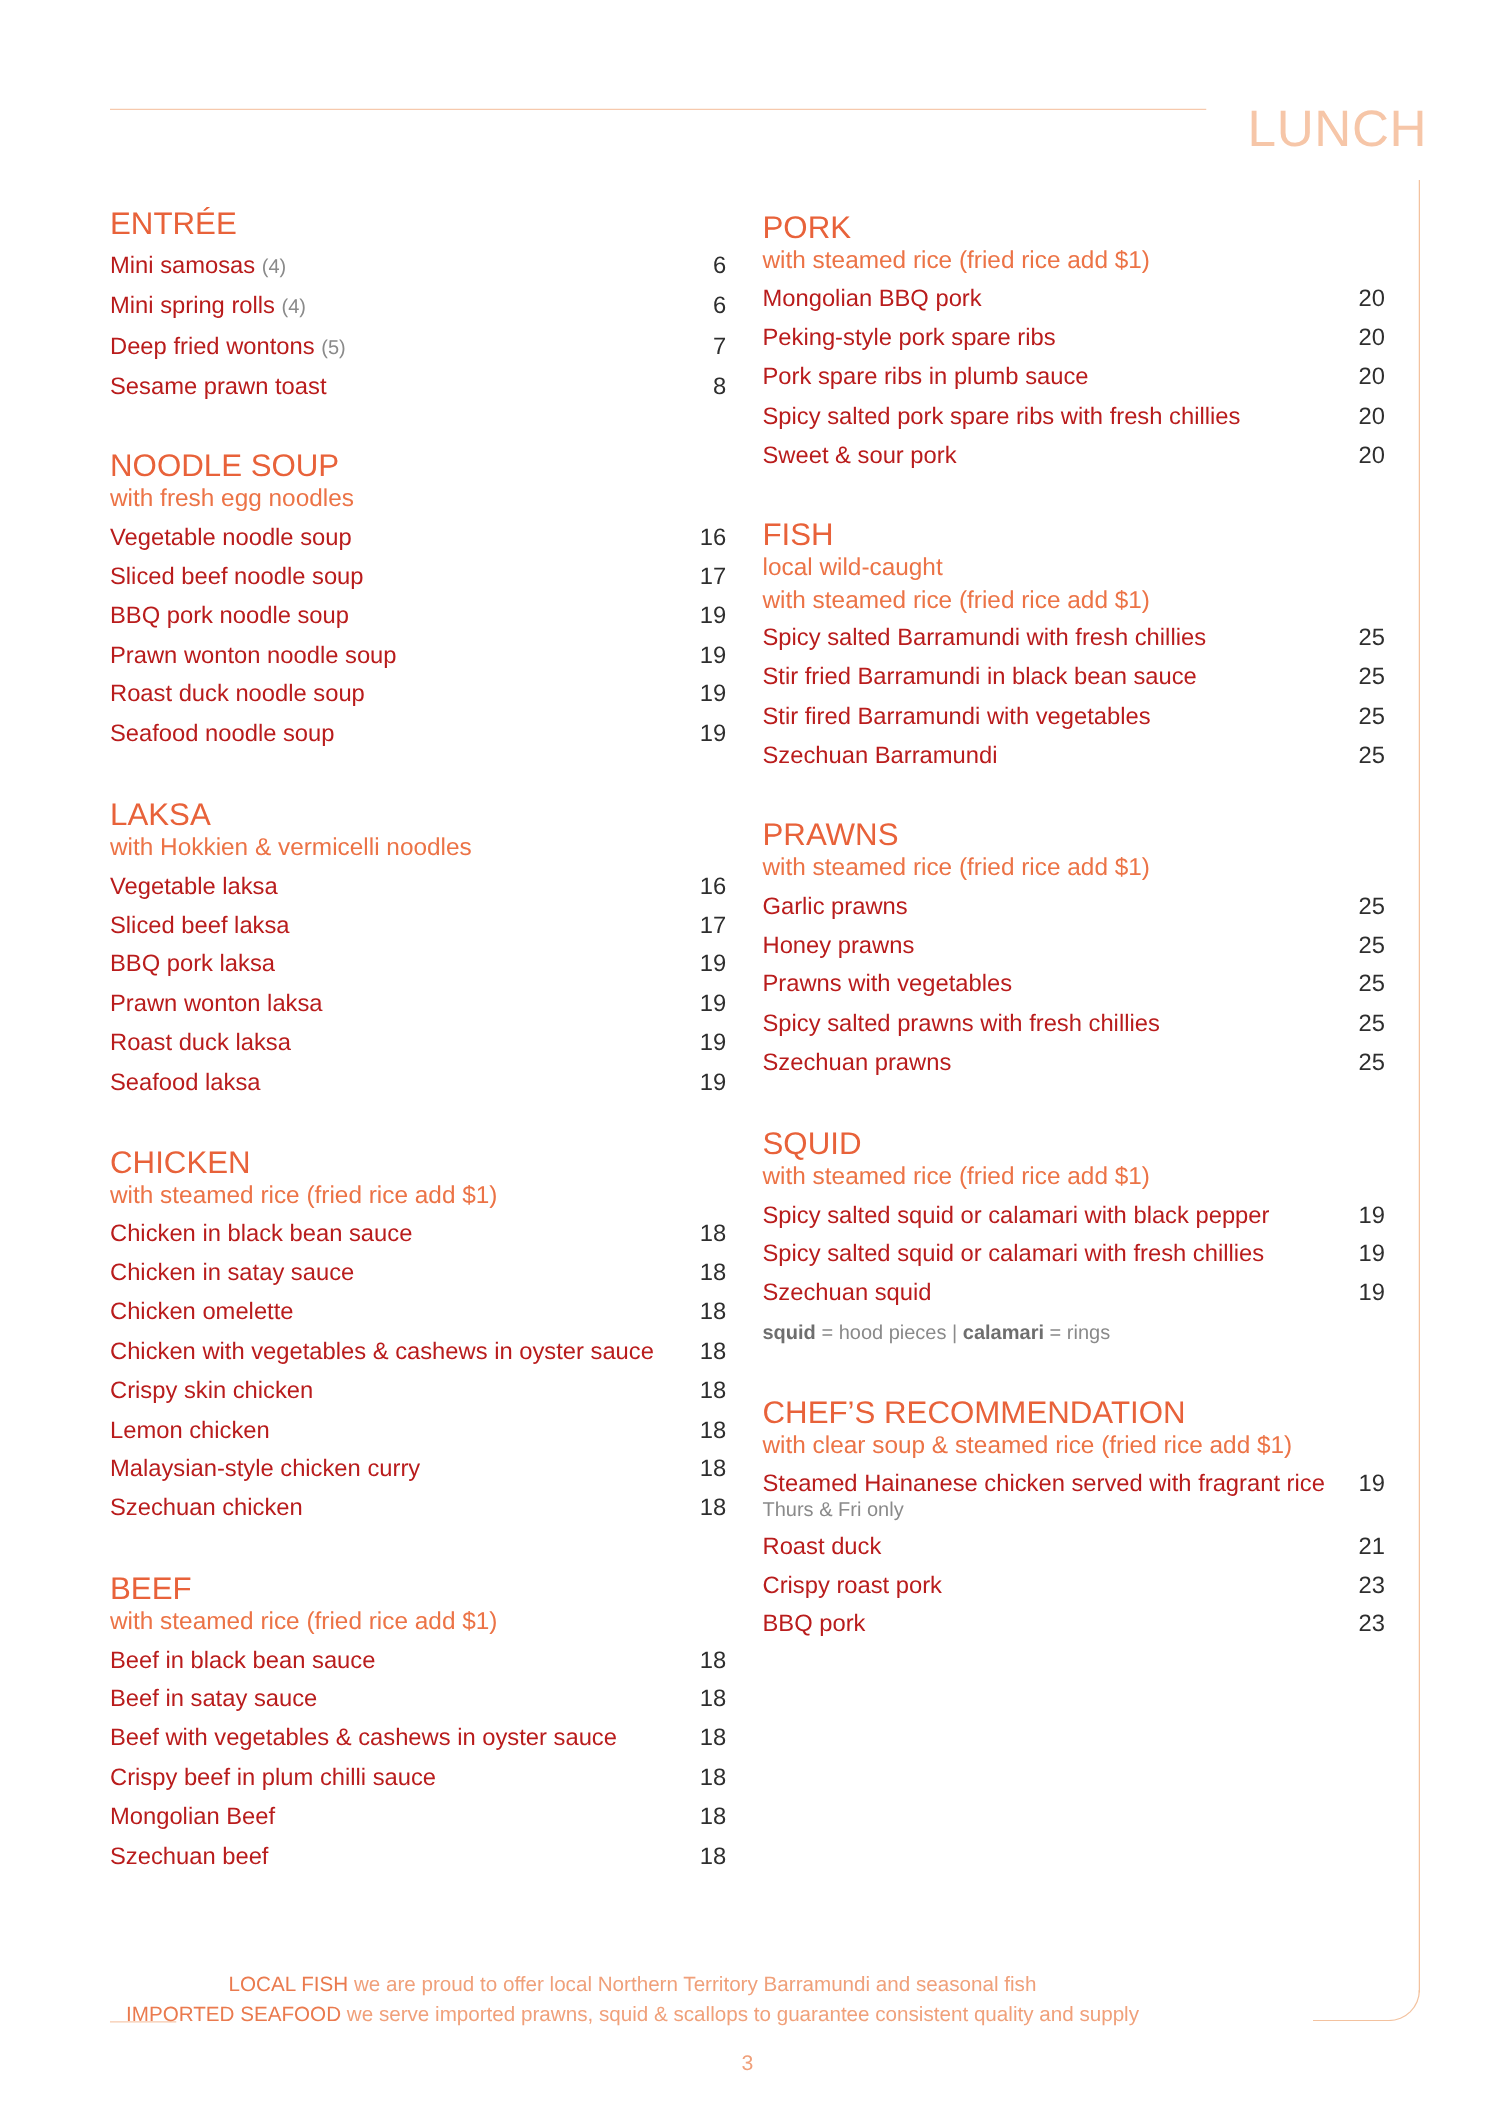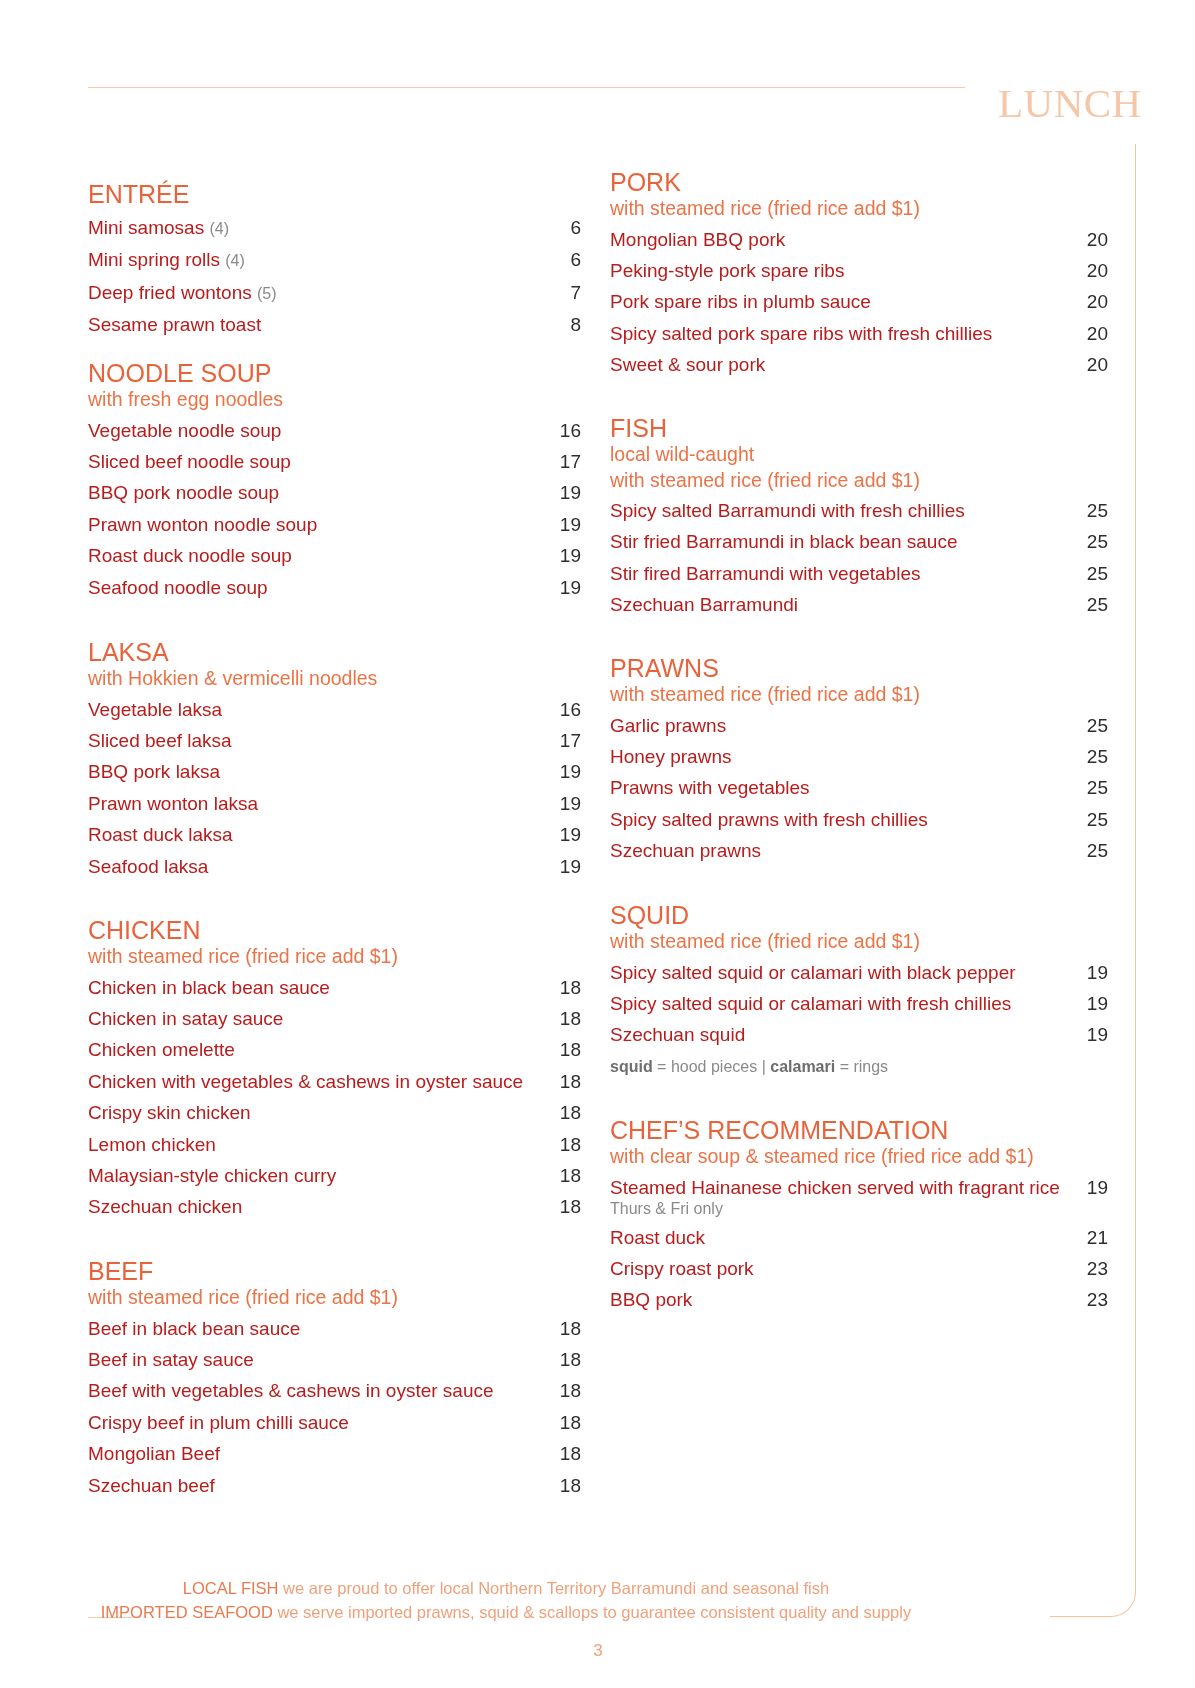--- a/index.html
+++ b/index.html
@@ -1,21 +1,21 @@
 <!DOCTYPE html>
 <html><head>
 <meta charset="utf-8">
 <style>
   html, body { margin:0; padding:0; background:#ffffff; }
   body { width:1195px; height:1688px; position:relative; overflow:hidden;
          font-family:"Liberation Sans", sans-serif; color:#2e2e2e; }
   .hline { position:absolute; height:1px; background:#f6c9ad; }
   .vline { position:absolute; width:1px; background:#f3c29f; }
   .lunch { position:absolute; left:998px; top:78px; font-size:41px; color:#f6c6a8;
-           letter-spacing:0.5px; line-height:50px;font-family:Liberation Serif, serif; }
+           letter-spacing:0.5px; line-height:50px; }
   .corner { position:absolute; left:1050px; top:1592px; width:86px; height:25px;
             border-right:1px solid #f3c29f; border-bottom:1px solid #f3c29f;
             border-bottom-right-radius:26px; box-sizing:border-box; }
   .col { position:absolute; }
   .section { position:absolute; left:0; width:100%; }
   .title { font-size:25px; color:#e8623a; line-height:28px; height:28px; white-space:nowrap; }
   .sub { font-size:19.5px; color:#ec7346; line-height:25.5px; white-space:nowrap; }
   .item { display:flex; justify-content:space-between; align-items:flex-start;
           font-size:19px; line-height:31.4px; white-space:nowrap; }
   .item .name { color:#b91c1c; }
@@ -35,21 +35,21 @@
 <body>
 
 <div class="hline" style="left:88px; top:87px; width:877px;"></div>
 <div class="lunch">LUNCH</div>
 <div class="vline" style="left:1135px; top:144px; height:1450px;"></div>
 <div class="corner"></div>
 <div class="hline" style="left:88px; top:1617px; width:53px;"></div>
 
 <div class="col" style="left:88px; top:0; width:493px;">
 
-  <div class="section" style="top:180px;">
+  <div class="section" style="top:165px;">
     <div class="title">ENTRÉE</div>
     <div class="items" style="margin-top:4px;">
       <div class="item">
         <span><span class="name">Mini samosas</span> <span class="count">(4)</span></span>
         <span class="price">6</span>
       </div>
       <div class="item">
         <span><span class="name">Mini spring rolls</span> <span class="count">(4)</span></span>
         <span class="price">6</span>
       </div>

